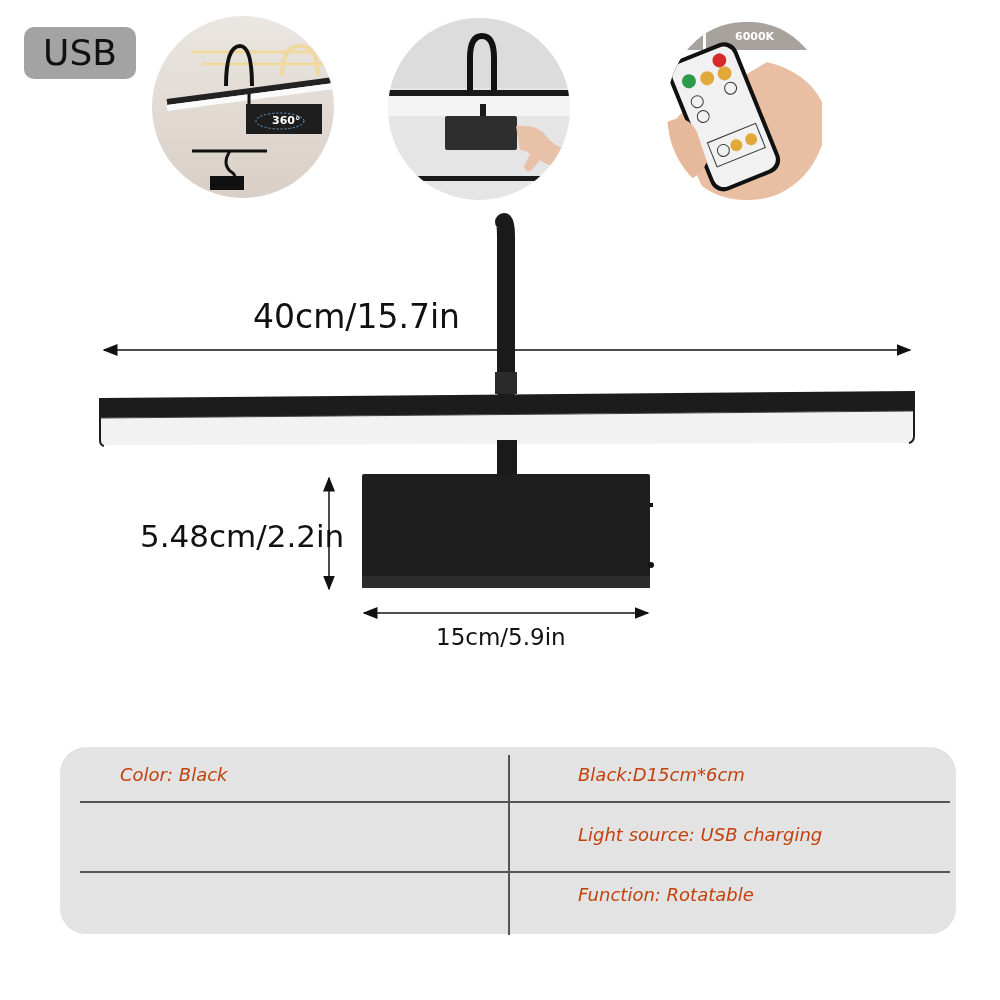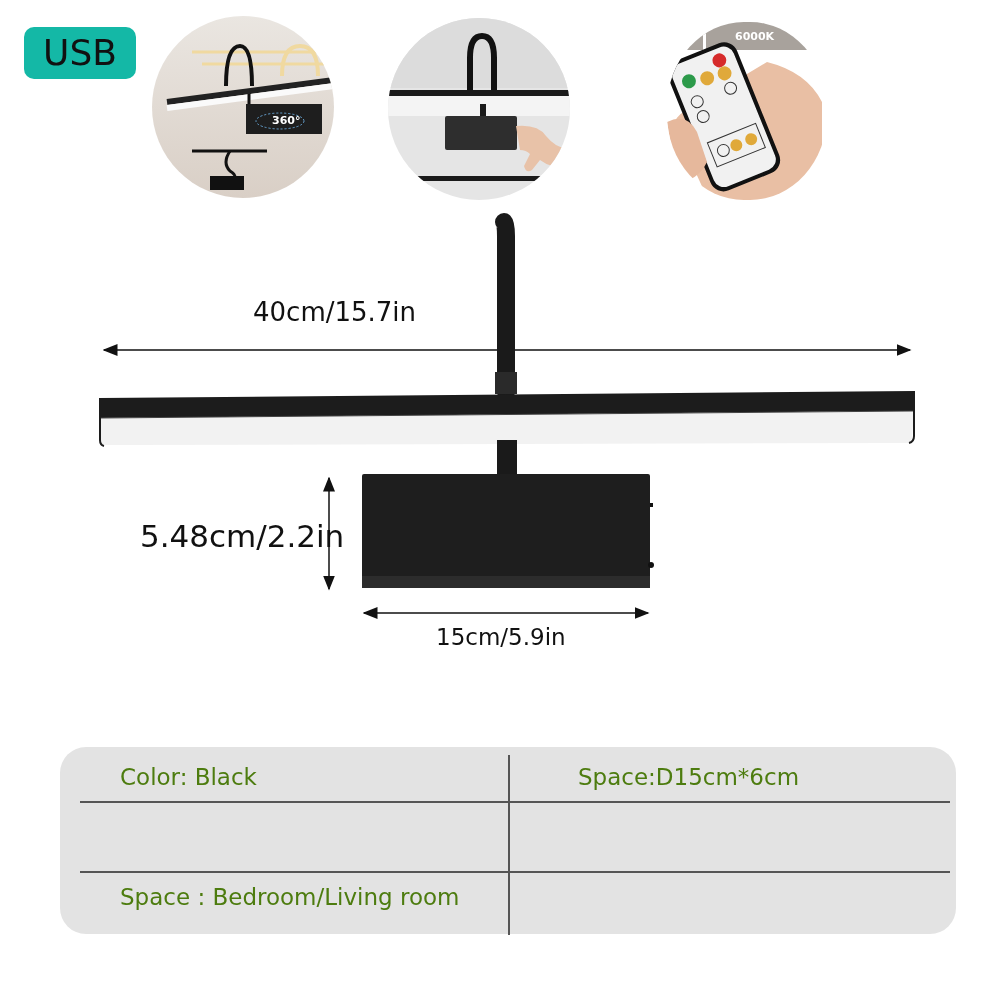--- a/index.html
+++ b/index.html
@@ -1,52 +1,52 @@
 <!DOCTYPE html>
 <html><head>
   <meta charset="utf-8">
   <style>
     * { box-sizing: border-box; margin: 0; padding: 0; }
     html, body { width: 1000px; height: 1000px; background: #ffffff; overflow: hidden; }
     body { position: relative; font-family: "DejaVu Sans", "Liberation Sans", sans-serif; color: #111; }
 
     .badge {
       position: absolute; left: 24px; top: 27px; width: 112px; height: 52px;
-      background: #14b8a6; border-radius: 10px;
+      background: #a3a3a3; border-radius: 10px;
       font-size: 36px; line-height: 52px; text-align: center; color: #111;
     }
 
     .photo {
       position: absolute; border-radius: 50%; overflow: hidden;
     }
     .photo svg { display: block; width: 100%; height: 100%; }
     #photo1 { left: 152px; top: 16px; width: 182px; height: 182px; }
     #photo2 { left: 388px; top: 18px; width: 182px; height: 182px; }
     #photo3 { left: 667px; top: 22px; width: 160px; height: 178px; border-radius: 48%; }
 
-    .dim-label { position: absolute; font-size: 26px; color: #111; white-space: nowrap; }
+    .dim-label { position: absolute; font-size: 33px; color: #111; white-space: nowrap; }
     #dim-width { left: 253px; top: 297px; }
     #dim-box-height { left: 140px; top: 518px; font-size: 31px; }
     #dim-box-width { left: 436px; top: 624px; font-size: 23px; text-align: center; }
 
     .diagram { position: absolute; left: 0; top: 210px; width: 1000px; height: 450px; }
     .diagram svg { display: block; }
 
     .spec-table {
       position: absolute; left: 60px; top: 747px; width: 896px; height: 187px;
       background: #e3e3e3; border-radius: 26px;
     }
     .spec-table .vline {
       position: absolute; left: 448px; top: 8px; width: 2px; height: 180px; background: #555;
     }
     .spec-table .hline {
       position: absolute; left: 20px; width: 870px; height: 2px; background: #555;
     }
     .cell {
-      position: absolute; font-size: 23px; color: #4d7c0f; white-space: nowrap;
+      position: absolute; font-size: 18px; color: #c2410c; white-space: nowrap; font-style: italic;
     }
   </style>
 </head>
 <body>
 
 <div class="badge">USB</div>
 
 <div class="photo" id="photo1">
   <svg viewBox="0 0 182 182">
     <defs>
@@ -146,17 +146,18 @@
 <div class="dim-label" id="dim-width">40cm/15.7in</div>
 <div class="dim-label" id="dim-box-height">5.48cm/2.2in</div>
 <div class="dim-label" id="dim-box-width">15cm/5.9in</div>
 
 <div class="spec-table">
   <div class="vline"></div>
   <div class="hline" style="top:54px;"></div>
   <div class="hline" style="top:124px;"></div>
 
   <div class="cell" style="left:60px; top:17px;">Color: Black</div>
-  <div class="cell" style="left:518px; top:17px;">Space:D15cm*6cm</div>
+  <div class="cell" style="left:518px; top:17px;">Black:D15cm*6cm</div>
 
+  <div class="cell" style="left:518px; top:77px;">Light source: USB charging</div>
 
-  <div class="cell" style="left:60px; top:137px;">Space : Bedroom/Living room</div>
+  <div class="cell" style="left:518px; top:137px;">Function: Rotatable</div>
 </div>
 
 </body></html>

